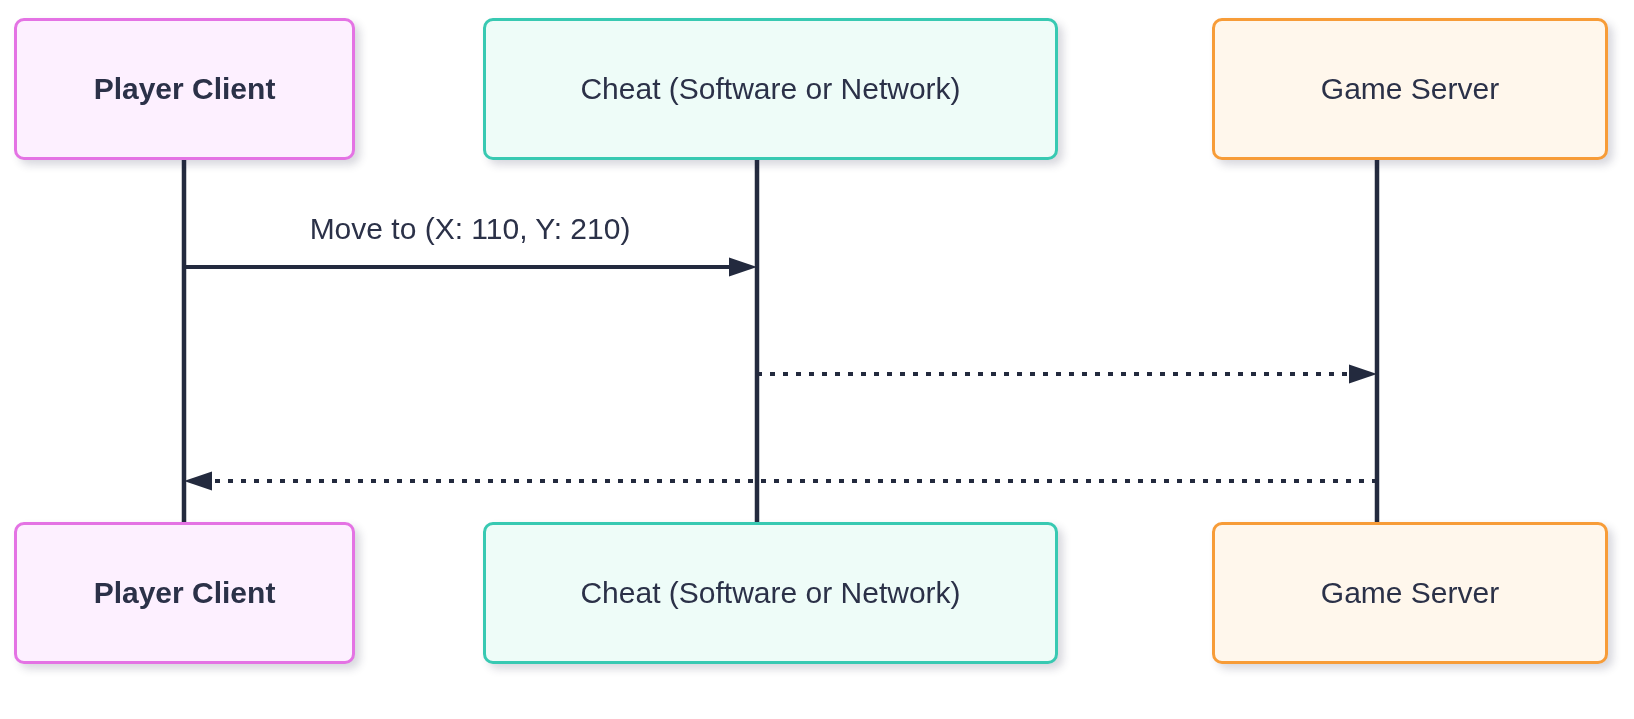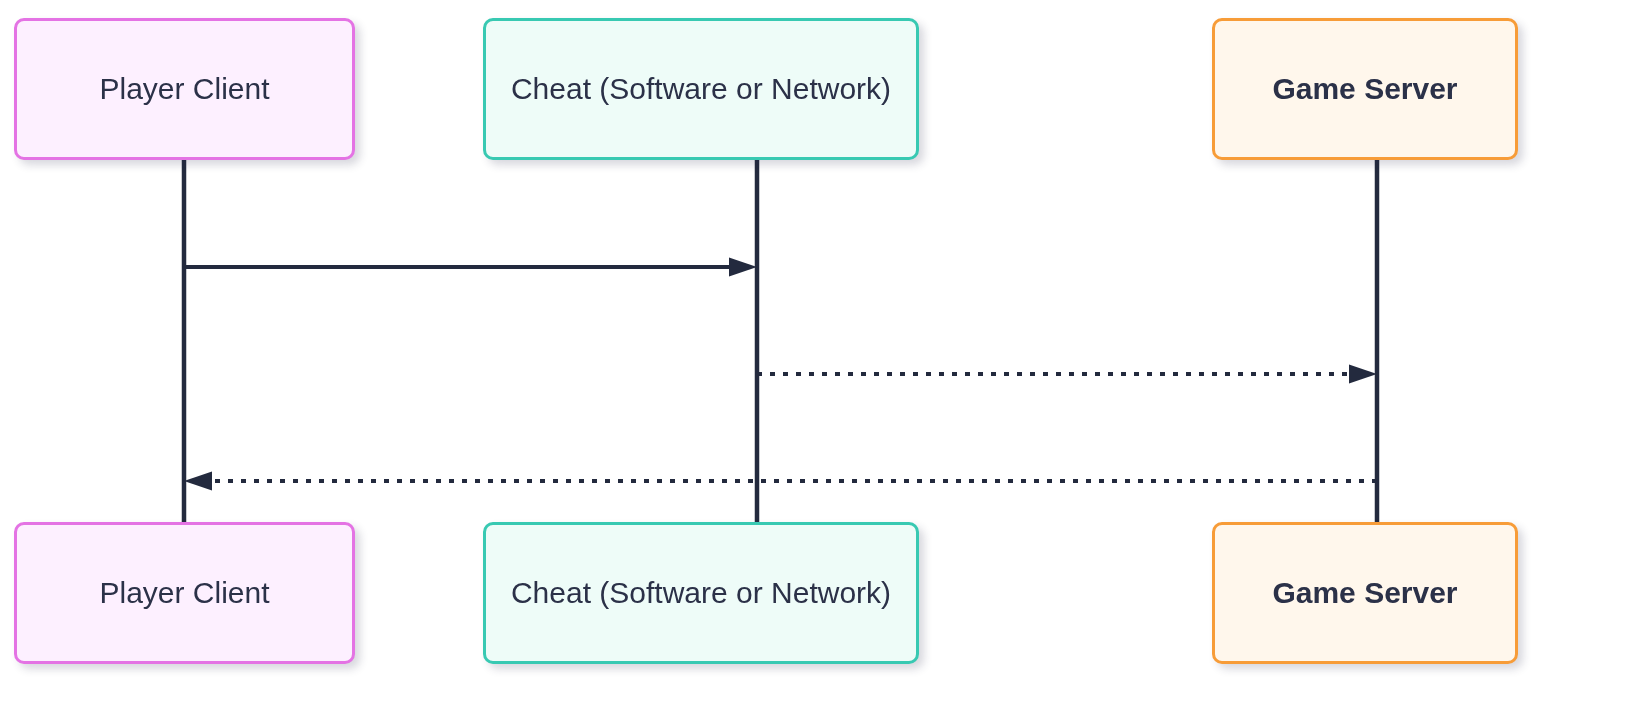--- a/index.html
+++ b/index.html
@@ -25,23 +25,23 @@
     border-radius: 10px;
     display: flex;
     align-items: center;
     justify-content: center;
     font-size: 30px;
     box-shadow: 5px 5px 8px rgba(40, 40, 70, 0.18);
     background: #eee;
   }
   .actor.top { top: 18px; }
   .actor.bottom { top: 522px; }
-  .actor.player { left: 14px;   width: 341px; }
-  .actor.cheat  { left: 483px;  width: 436px; }
-  .actor.server { left: 1212px; width: 306px; font-weight: bold; }
+  .actor.player { left: 14px;   width: 341px; font-weight: bold; }
+  .actor.cheat  { left: 483px;  width: 575px; }
+  .actor.server { left: 1212px; width: 396px; }
   .msg-label {
     position: absolute;
     transform: translateX(-50%);
     font-size: 30px;
     white-space: nowrap;
     color: #2b3148;
   }
   .msg-label.m1 { left: 470px;  top: 212px; }
   .msg-label.m2 { left: 1067px; top: 319px; }
   .msg-label.m3 { left: 786px;  top: 424px; }
@@ -60,20 +60,21 @@
     <line x1="184" y1="267" x2="733" y2="267" stroke-width="4" stroke="#232a3e"></line>
     <polygon points="757,267 729,257.5 729,276.5" fill="#232a3e"></polygon>
 
     <line x1="757" y1="374" x2="1351" y2="374" stroke-width="4" stroke-dasharray="5 8" stroke="#232a3e"></line>
     <polygon points="1377,374 1349,364.5 1349,383.5" fill="#232a3e"></polygon>
 
     <line x1="1377" y1="481" x2="210" y2="481" stroke-width="4" stroke-dasharray="5 8" stroke="#232a3e"></line>
     <polygon points="184,481 212,471.5 212,490.5" fill="#232a3e"></polygon>
   </svg>
 
+  <div class="msg-label m1">Move to (X: 110, Y: 210)</div>
 
   <div class="actor top player" style="background: rgb(253, 240, 255); border-color: rgb(228, 115, 228);">
     <span>Player Client</span>
   </div>
   <div class="actor top cheat" style="background: rgb(238, 252, 248); border-color: rgb(56, 201, 178);">
     <span>Cheat (Software or Network)</span>
   </div>
   <div class="actor top server" style="background: rgb(255, 247, 236); border-color: rgb(247, 156, 56);">
     <span>Game Server</span>
   </div>

